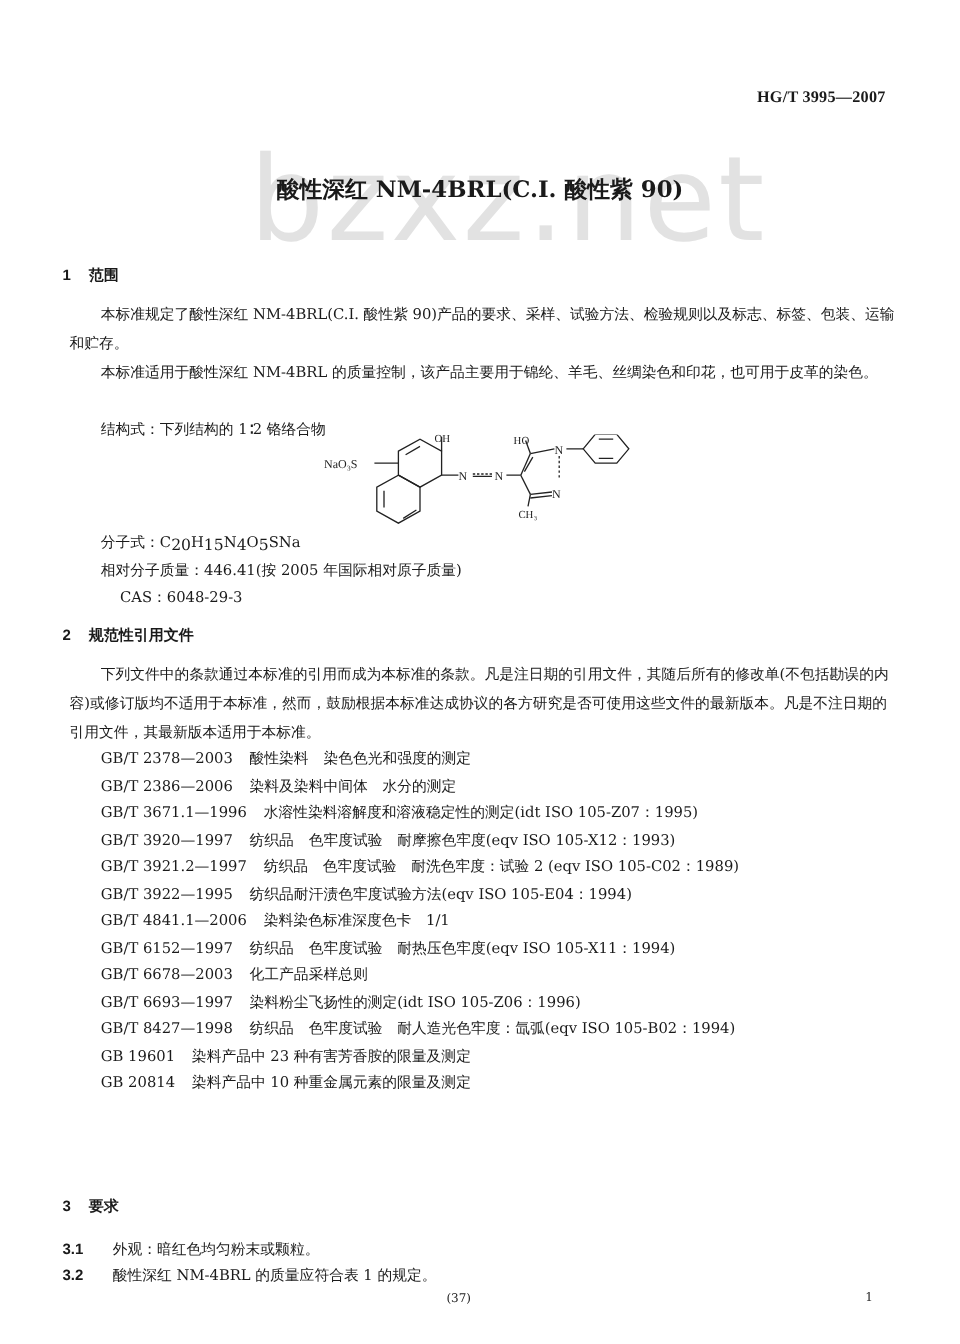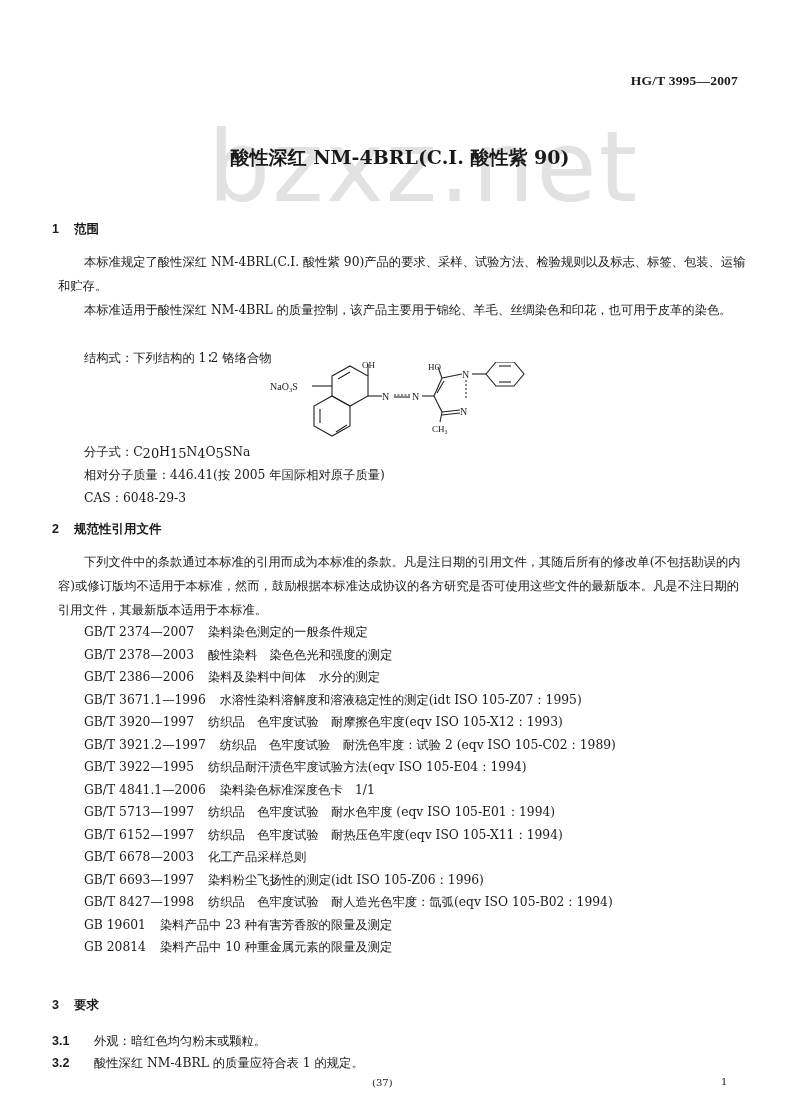--- a/index.html
+++ b/index.html
@@ -103,38 +103,36 @@
     <text x="192" y="16">N</text>
     <text x="190" y="53">N</text>
     <text x="162" y="70" font-size="9">CH₃</text>
   </g>
 </svg>
 
 <div class="abs formula-text z1" style="left:84px; top:441px;">
   <span>分子式：</span><span>C</span><sub>20</sub><span>H</span><sub>15</sub><span>N</span><sub>4</sub><span>O</span><sub>5</sub><span>SNa</span>
 </div>
 <div class="abs formula-text z1" style="left:84px; top:464px;">相对分子质量：446.41(按 2005 年国际相对原子质量)</div>
-<div class="abs formula-text z1" style="left:84px; top:487px;">CAS：6048-29-3</div>
+<div class="abs formula-text z1" style="left:100px; top:487px;">CAS：6048-29-3</div>
 
 <div class="abs sec-head z1" style="left:52px; top:521px;">
   <span class="sec-num">2</span><span>规范性引用文件</span>
 </div>
 
 <div class="abs para z1" style="left:58px; top:550px; width:692px; text-indent:26px;">下列文件中的条款通过本标准的引用而成为本标准的条款。凡是注日期的引用文件，其随后所有的修改单(不包括勘误的内容)或修订版均不适用于本标准，然而，鼓励根据本标准达成协议的各方研究是否可使用这些文件的最新版本。凡是不注日期的引用文件，其最新版本适用于本标准。</div>
 
 <div class="abs z1" style="left:84px; top:621px;">
-  <div class="ref"><span class="code">GB/T 2374—2007</span><span class="title-text">染料染色测定的一般条件规定</span></div>
   <div class="ref"><span class="code">GB/T 2378—2003</span><span class="title-text">酸性染料　染色色光和强度的测定</span></div>
   <div class="ref"><span class="code">GB/T 2386—2006</span><span class="title-text">染料及染料中间体　水分的测定</span></div>
   <div class="ref"><span class="code">GB/T 3671.1—1996</span><span class="title-text">水溶性染料溶解度和溶液稳定性的测定(idt ISO 105-Z07：1995)</span></div>
   <div class="ref"><span class="code">GB/T 3920—1997</span><span class="title-text">纺织品　色牢度试验　耐摩擦色牢度(eqv ISO 105-X12：1993)</span></div>
   <div class="ref"><span class="code">GB/T 3921.2—1997</span><span class="title-text">纺织品　色牢度试验　耐洗色牢度：试验 2 (eqv ISO 105-C02：1989)</span></div>
   <div class="ref"><span class="code">GB/T 3922—1995</span><span class="title-text">纺织品耐汗渍色牢度试验方法(eqv ISO 105-E04：1994)</span></div>
   <div class="ref"><span class="code">GB/T 4841.1—2006</span><span class="title-text">染料染色标准深度色卡　1/1</span></div>
-  <div class="ref"><span class="code">GB/T 5713—1997</span><span class="title-text">纺织品　色牢度试验　耐水色牢度 (eqv ISO 105-E01：1994)</span></div>
   <div class="ref"><span class="code">GB/T 6152—1997</span><span class="title-text">纺织品　色牢度试验　耐热压色牢度(eqv ISO 105-X11：1994)</span></div>
   <div class="ref"><span class="code">GB/T 6678—2003</span><span class="title-text">化工产品采样总则</span></div>
   <div class="ref"><span class="code">GB/T 6693—1997</span><span class="title-text">染料粉尘飞扬性的测定(idt ISO 105-Z06：1996)</span></div>
   <div class="ref"><span class="code">GB/T 8427—1998</span><span class="title-text">纺织品　色牢度试验　耐人造光色牢度：氙弧(eqv ISO 105-B02：1994)</span></div>
   <div class="ref"><span class="code">GB 19601</span><span class="title-text">染料产品中 23 种有害芳香胺的限量及测定</span></div>
   <div class="ref"><span class="code">GB 20814</span><span class="title-text">染料产品中 10 种重金属元素的限量及测定</span></div>
 </div>
 
 <div class="abs sec-head z1" style="left:52px; top:997px;">
   <span class="sec-num">3</span><span>要求</span>

